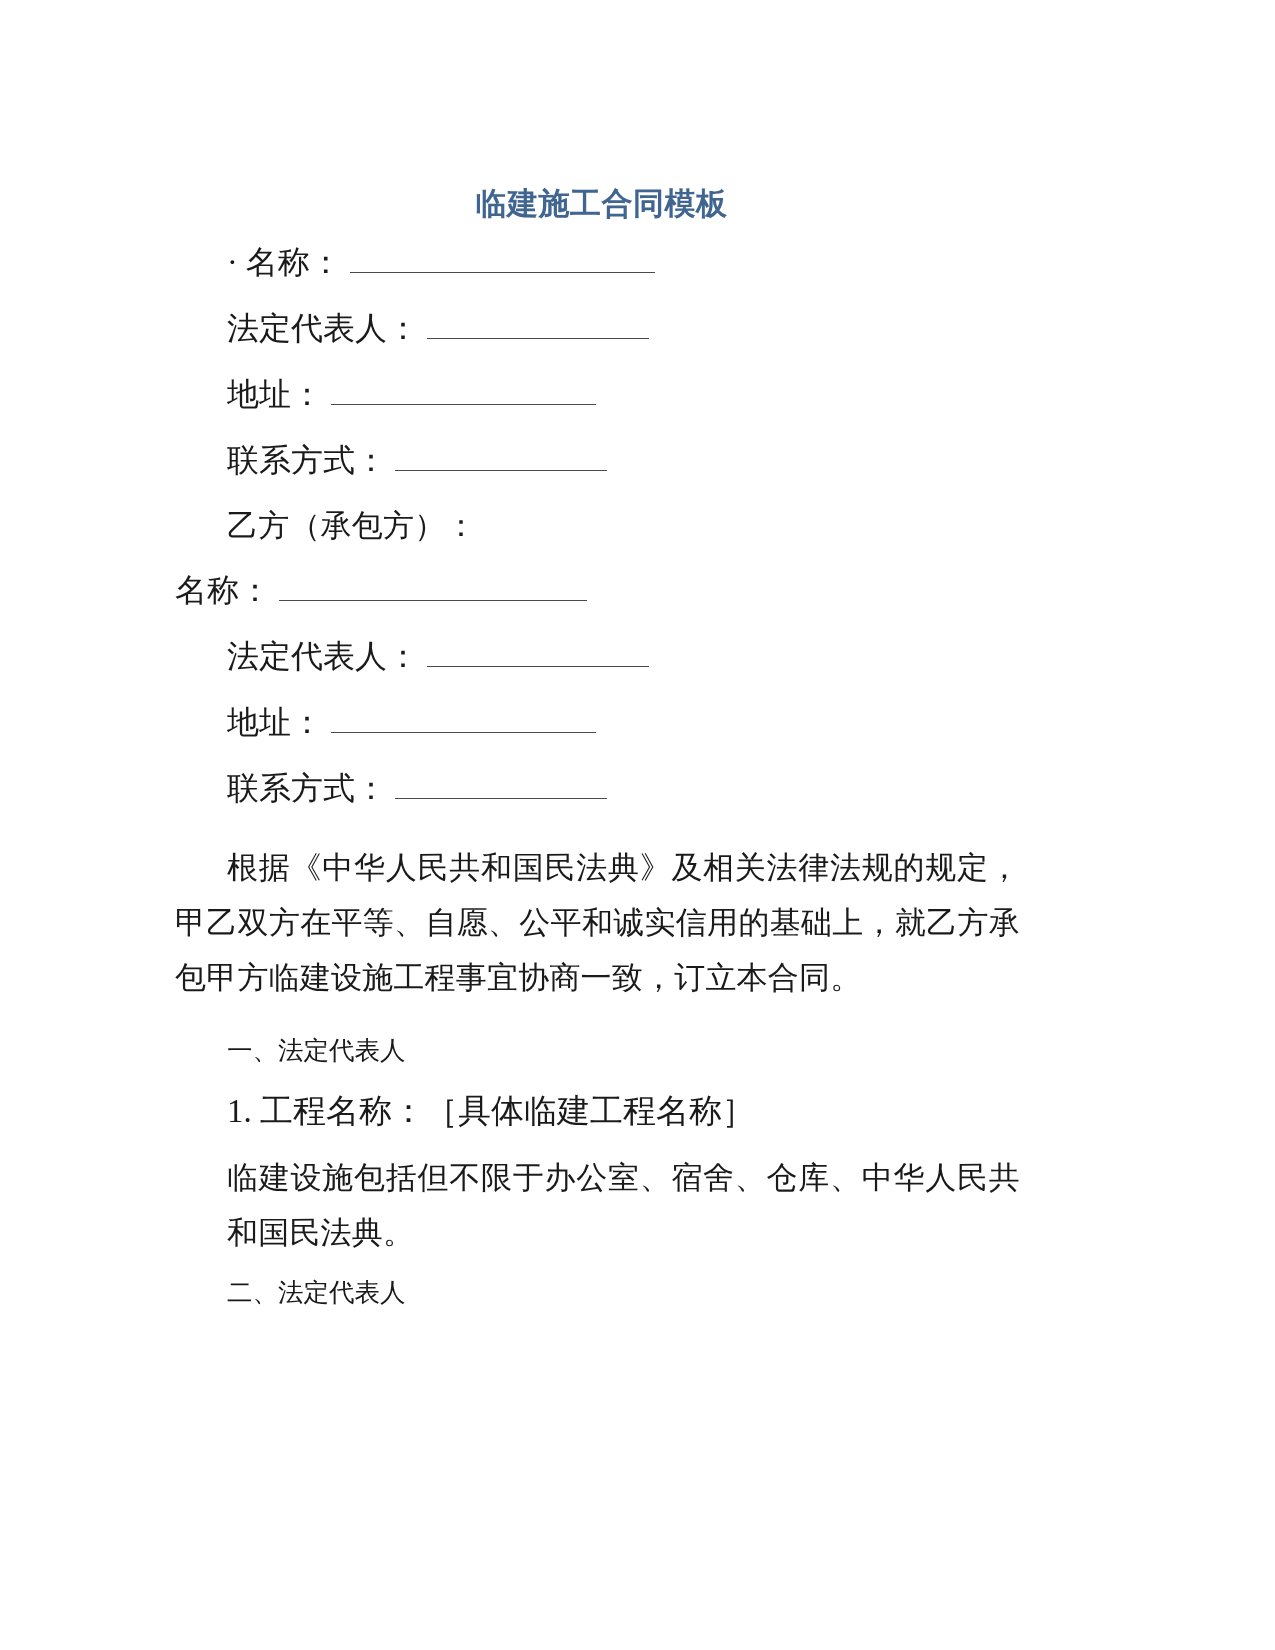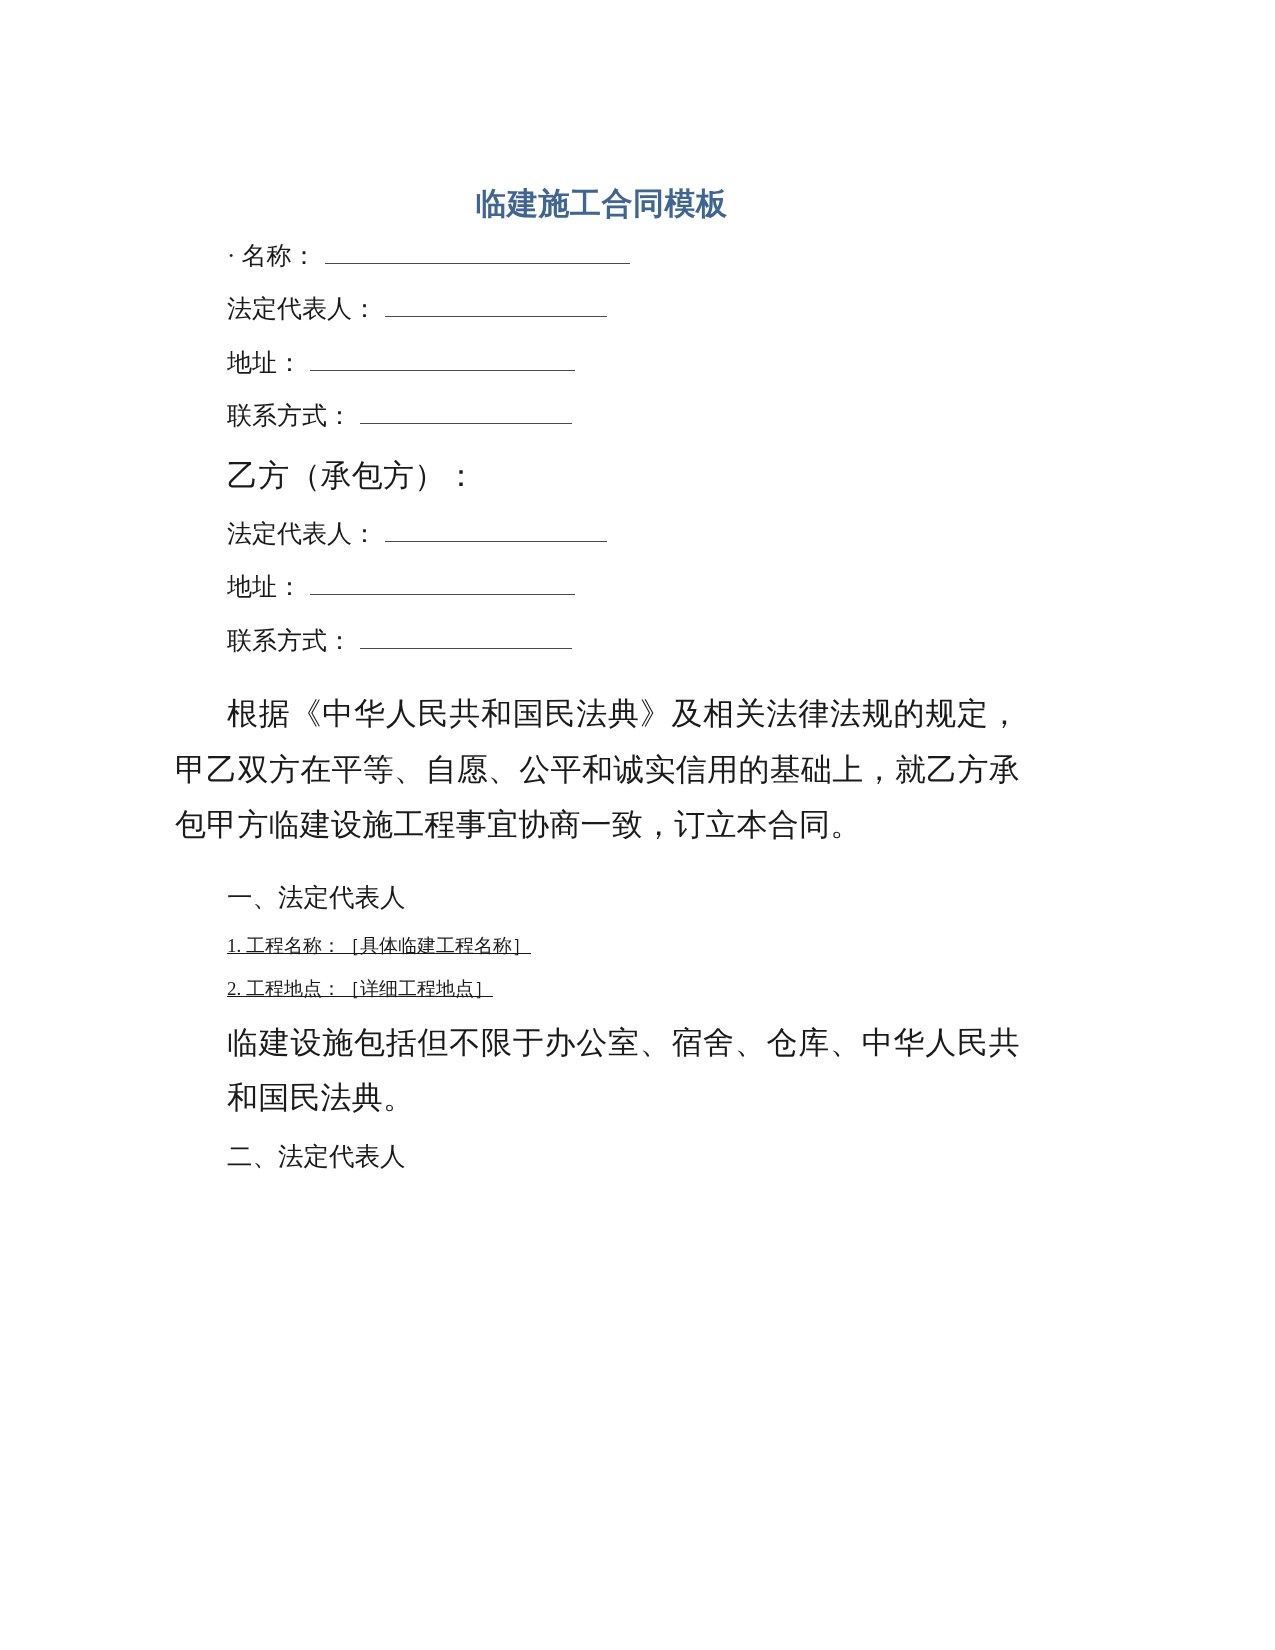--- a/index.html
+++ b/index.html
@@ -46,21 +46,21 @@
     margin: 0 0 9px 0;
     text-align: justify;
     text-justify: inter-ideograph;
     letter-spacing: 0.2px;
   }
   .indent-2 { text-indent: 0; padding-left: 52px; }
   .indent-first { text-indent: 52px; }
 
   
   .field-row {
-    font-size: 25px;
+    font-size: 32px;
     line-height: 1.78;
     margin: 0 0 9px 0;
     display: flex;
     align-items: baseline;
     white-space: nowrap;
   }
   .field-row.pad { padding-left: 52px; }
   .field-label { flex: 0 0 auto; }
   .blank {
     display: inline-block;
@@ -75,25 +75,24 @@
   .blank-w4 { width: 212px; }
   .blank-w5 { width: 308px; }
 
   .section-head {
     font-size: 25.5px;
     line-height: 1.78;
     margin: 0 0 9px 0;
     padding-left: 52px;
   }
   .num-item {
-    font-size: 19px;
+    font-size: 33px;
     line-height: 1.78;
     margin: 4px 0 9px 0;
     padding-left: 52px;
-    text-decoration: underline;
   }
   .spacer-s { height: 14px; }
 </style>
 </head>
 <body>
 
 <div class="page">
   <div class="content">
 
     <h1 class="doc-title">临建施工合同模板</h1>
@@ -113,20 +112,24 @@
       <span class="blank blank-w3"></span>
     </div>
 
     <div class="field-row pad">
       <span class="field-label">联系方式：</span>
       <span class="blank blank-w4"></span>
     </div>
 
     <p class="para indent-2">乙方（承包方）：</p>
 
+    <div class="field-row">
+      <span class="field-label">名称：</span>
+      <span class="blank blank-w5"></span>
+    </div>
 
     <div class="field-row pad">
       <span class="field-label">法定代表人：</span>
       <span class="blank blank-w2"></span>
     </div>
 
     <div class="field-row pad">
       <span class="field-label">地址：</span>
       <span class="blank blank-w3"></span>
     </div>
@@ -139,21 +142,20 @@
     <div class="spacer-s"></div>
 
     <p class="para indent-first">根据《中华人民共和国民法典》及相关法律法规的规定，甲乙双方在平等、自愿、公平和诚实信用的基础上，就乙方承包甲方临建设施工程事宜协商一致，订立本合同。</p>
 
     <div class="spacer-s"></div>
 
     <p class="section-head">一、法定代表人</p>
 
     <p class="num-item">1. 工程名称：［具体临建工程名称］</p>
 
-    <p class="num-item">2. 工程地点：［详细工程地点］</p>
 
 
     <p class="para indent-2">临建设施包括但不限于办公室、宿舍、仓库、中华人民共和国民法典。</p>
 
 
     <p class="section-head">二、法定代表人</p>
 
   </div>
 </div>
 

